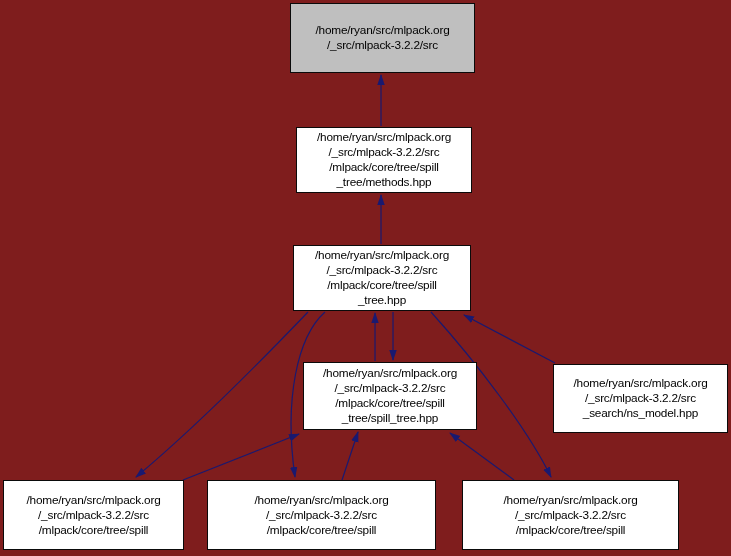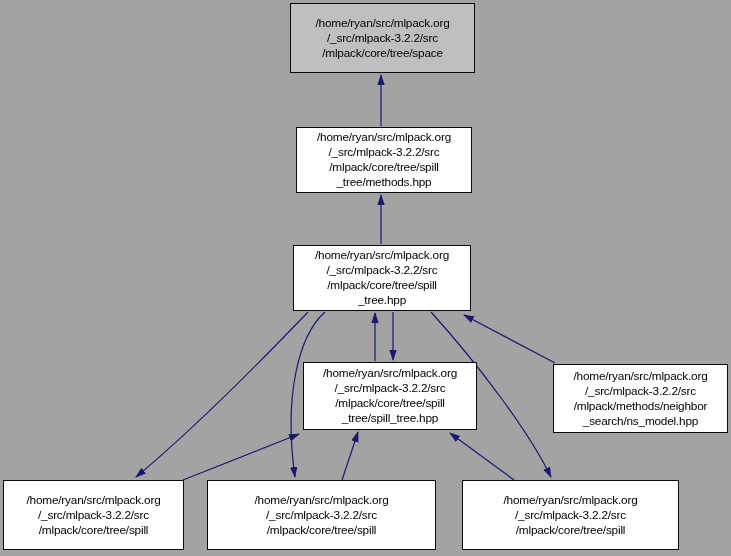--- a/index.html
+++ b/index.html
@@ -4,21 +4,21 @@
 <style>
   html, body {
     margin: 0;
     padding: 0;
     background: #ffffff;
   }
   .stage {
     position: relative;
     width: 731px;
     height: 556px;
-    background: #a3a3a3;
+    background: #7f1d1d;
     font-family: "Liberation Sans", sans-serif;
     overflow: hidden;
   }
   svg.edges {
     position: absolute;
     left: 0;
     top: 0;
     width: 731px;
     height: 556px;
   }
@@ -70,21 +70,20 @@
     <path class="edge" marker-end="url(#arrow)" d="M325,312 C297,337 284,400 295,477"></path>
     <path class="edge" marker-end="url(#arrow)" d="M342,480 L358,432"></path>
     <path class="edge" marker-end="url(#arrow)" d="M514,480 L450,433"></path>
     <path class="edge" marker-end="url(#arrow)" d="M555,363 L464,315"></path>
     <path class="edge" marker-end="url(#arrow)" d="M431,312 C477,363 528,430 551,477"></path>
   </svg>
 
   <div class="node root" style="left:290px; top:3px; width:185px; height:70px;">
     <span>/home/ryan/src/mlpack.org</span>
     <span>/_src/mlpack-3.2.2/src</span>
-    <span>/mlpack/core/tree/space</span>
   </div>
 
   <div class="node" style="left:296px; top:127px; width:176px; height:66px;">
     <span>/home/ryan/src/mlpack.org</span>
     <span>/_src/mlpack-3.2.2/src</span>
     <span>/mlpack/core/tree/spill</span>
     <span>_tree/methods.hpp</span>
   </div>
 
   <div class="node" style="left:293px; top:245px; width:178px; height:66px;">
@@ -97,21 +96,20 @@
   <div class="node" style="left:303px; top:362px; width:174px; height:68px;">
     <span>/home/ryan/src/mlpack.org</span>
     <span>/_src/mlpack-3.2.2/src</span>
     <span>/mlpack/core/tree/spill</span>
     <span>_tree/spill_tree.hpp</span>
   </div>
 
   <div class="node" style="left:553px; top:364px; width:175px; height:69px;">
     <span>/home/ryan/src/mlpack.org</span>
     <span>/_src/mlpack-3.2.2/src</span>
-    <span>/mlpack/methods/neighbor</span>
     <span>_search/ns_model.hpp</span>
   </div>
 
   <div class="node" style="left:3px; top:480px; width:181px; height:70px;">
     <span>/home/ryan/src/mlpack.org</span>
     <span>/_src/mlpack-3.2.2/src</span>
     <span>/mlpack/core/tree/spill</span>
   </div>
 
   <div class="node" style="left:207px; top:480px; width:229px; height:70px;">

